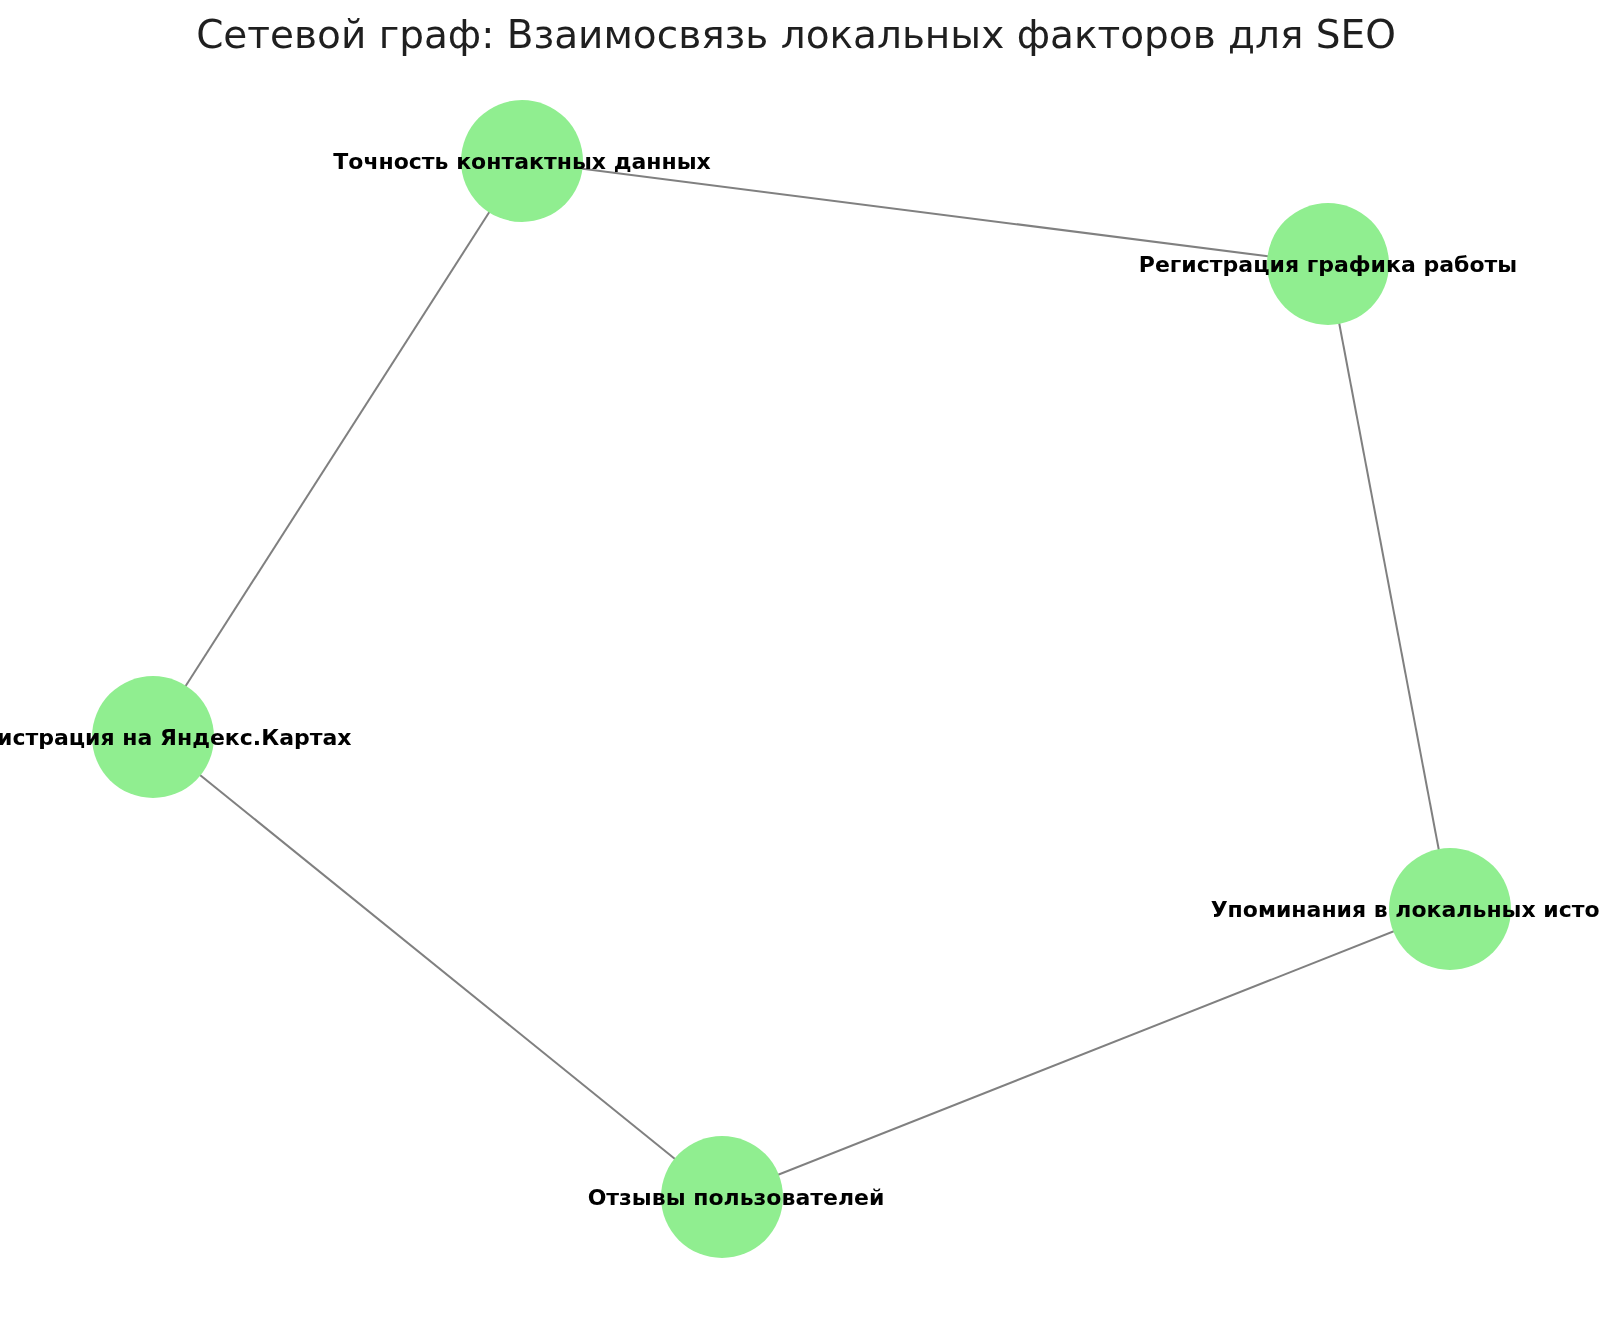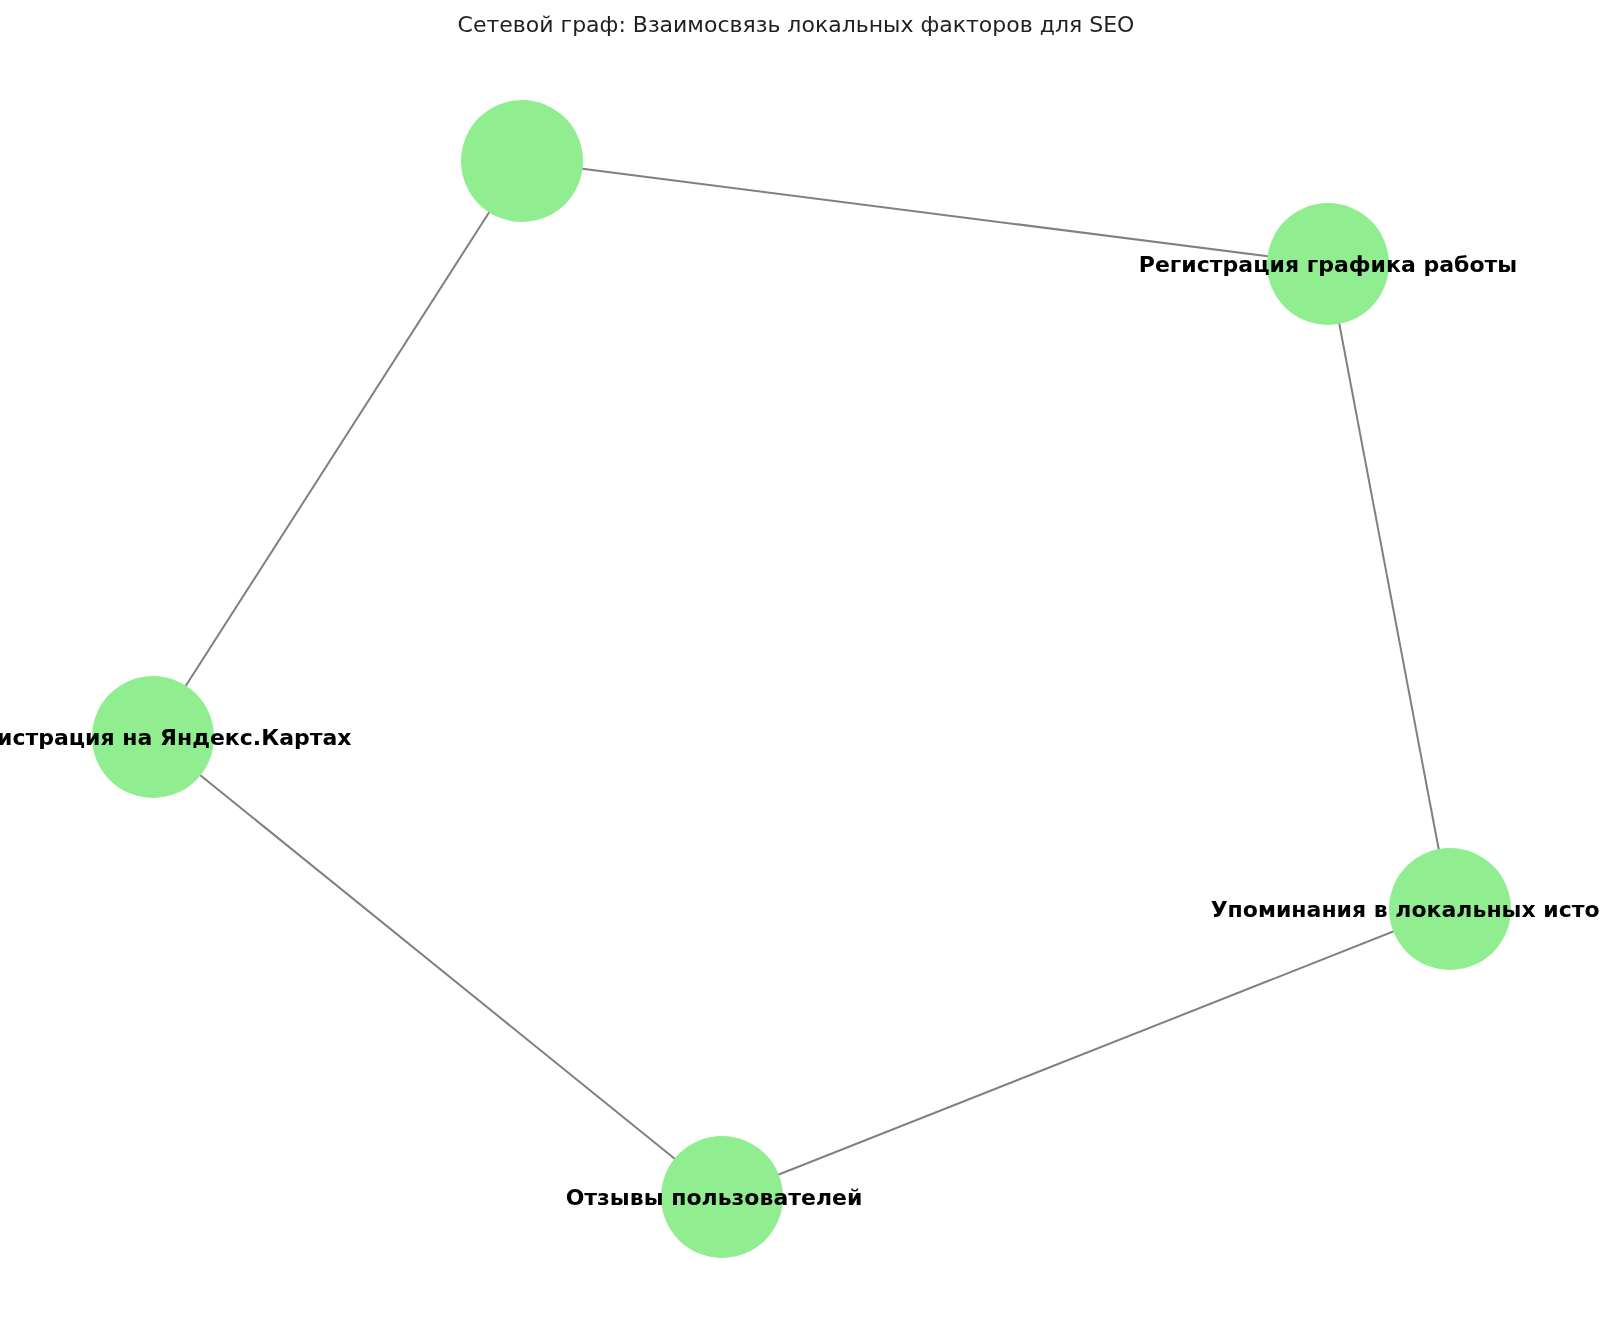--- a/index.html
+++ b/index.html
@@ -21,21 +21,21 @@
     top: 0;
     width: 1600px;
     height: 1323px;
     display: block;
   }
   .chart-title {
     position: absolute;
     top: 12px;
     left: 796px;
     transform: translateX(-50%);
-    font-size: 22px;
+    font-size: 39px;
     font-weight: normal;
     color: #1f1f1f;
     white-space: nowrap;
   }
   .labels-layer {
     position: absolute;
     left: 0;
     top: 0;
     width: 100%;
     height: 100%;
@@ -67,19 +67,20 @@
       </g>
     <g>
         <circle cx="522" cy="161" r="61" fill="#90EE90"></circle>
         <circle cx="1328" cy="264" r="61" fill="#90EE90"></circle>
         <circle cx="153" cy="737" r="61" fill="#90EE90"></circle>
         <circle cx="1450" cy="909" r="61" fill="#90EE90"></circle>
         <circle cx="722" cy="1197" r="61" fill="#90EE90"></circle>
       </g>
   </svg>
   <div class="labels-layer">
+      <div class="node-label" style="left: 522px; top: 161px; color: rgb(0, 0, 0);">Точность контактных данных</div>
       <div class="node-label" style="left: 1328px; top: 264px; color: rgb(0, 0, 0);">Регистрация графика работы</div>
       <div class="node-label" style="left: 153px; top: 737px; color: rgb(0, 0, 0);">Регистрация на Яндекс.Картах</div>
       <div class="node-label" style="left: 1450px; top: 909px; color: rgb(0, 0, 0);">Упоминания в локальных источниках</div>
-      <div class="node-label" style="left: 714px; top: 1197px; color: rgb(0, 0, 0);">Отзывы пользователей</div>
+      <div class="node-label" style="left: 736px; top: 1197px; color: rgb(0, 0, 0);">Отзывы пользователей</div>
     </div>
   <div class="chart-title">Сетевой граф: Взаимосвязь локальных факторов для SEO</div>
 </div>
 
 </body></html>

